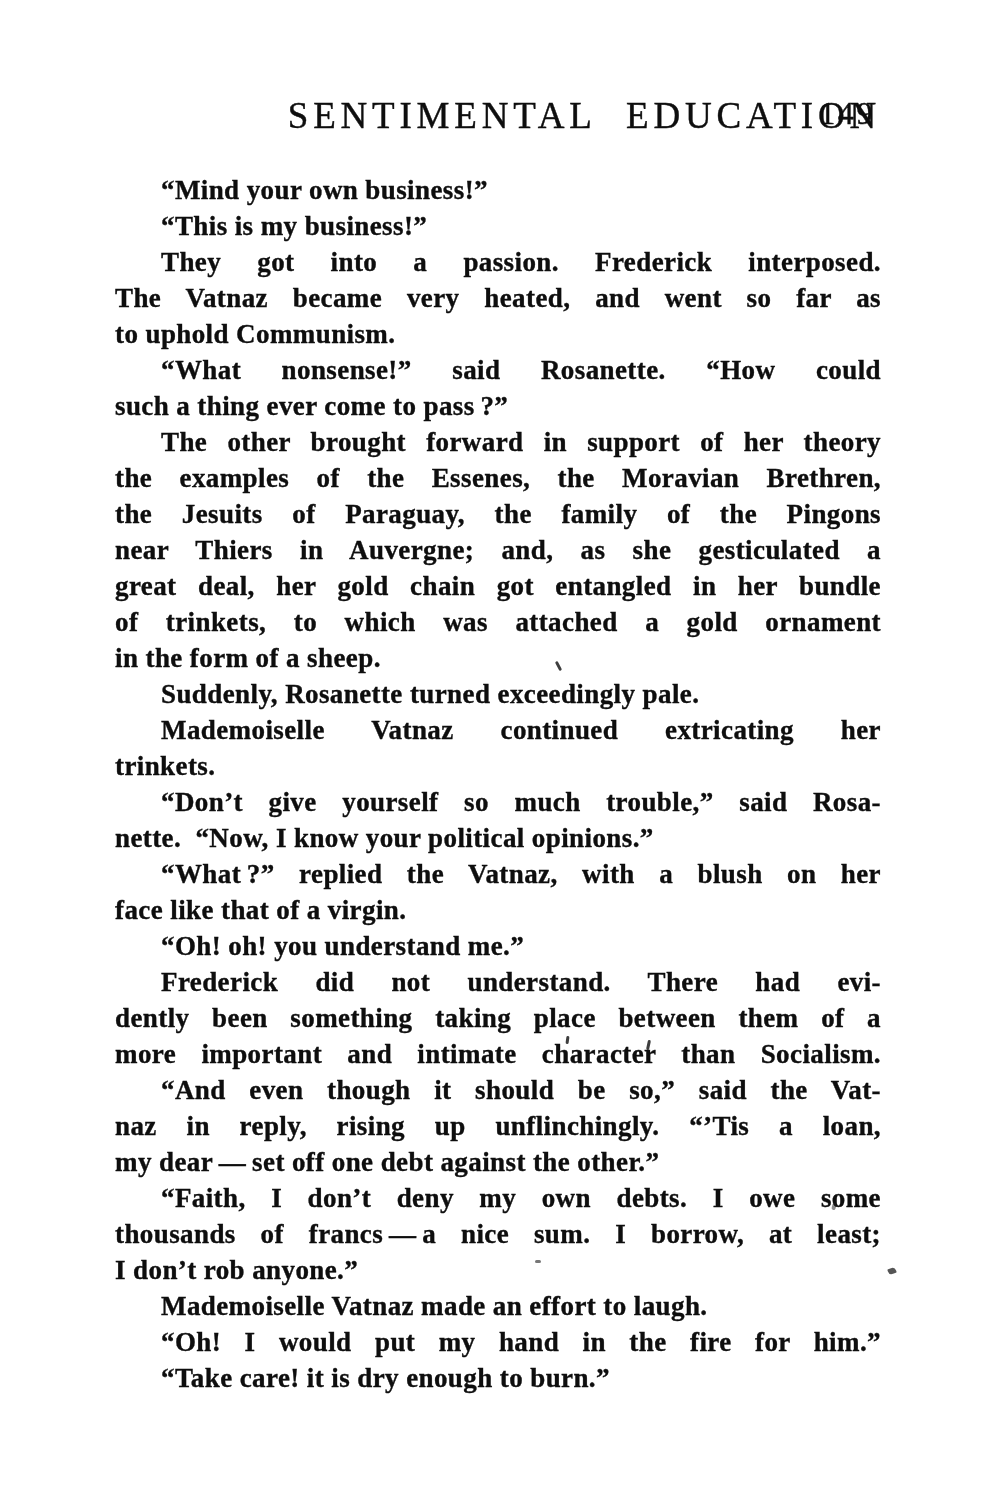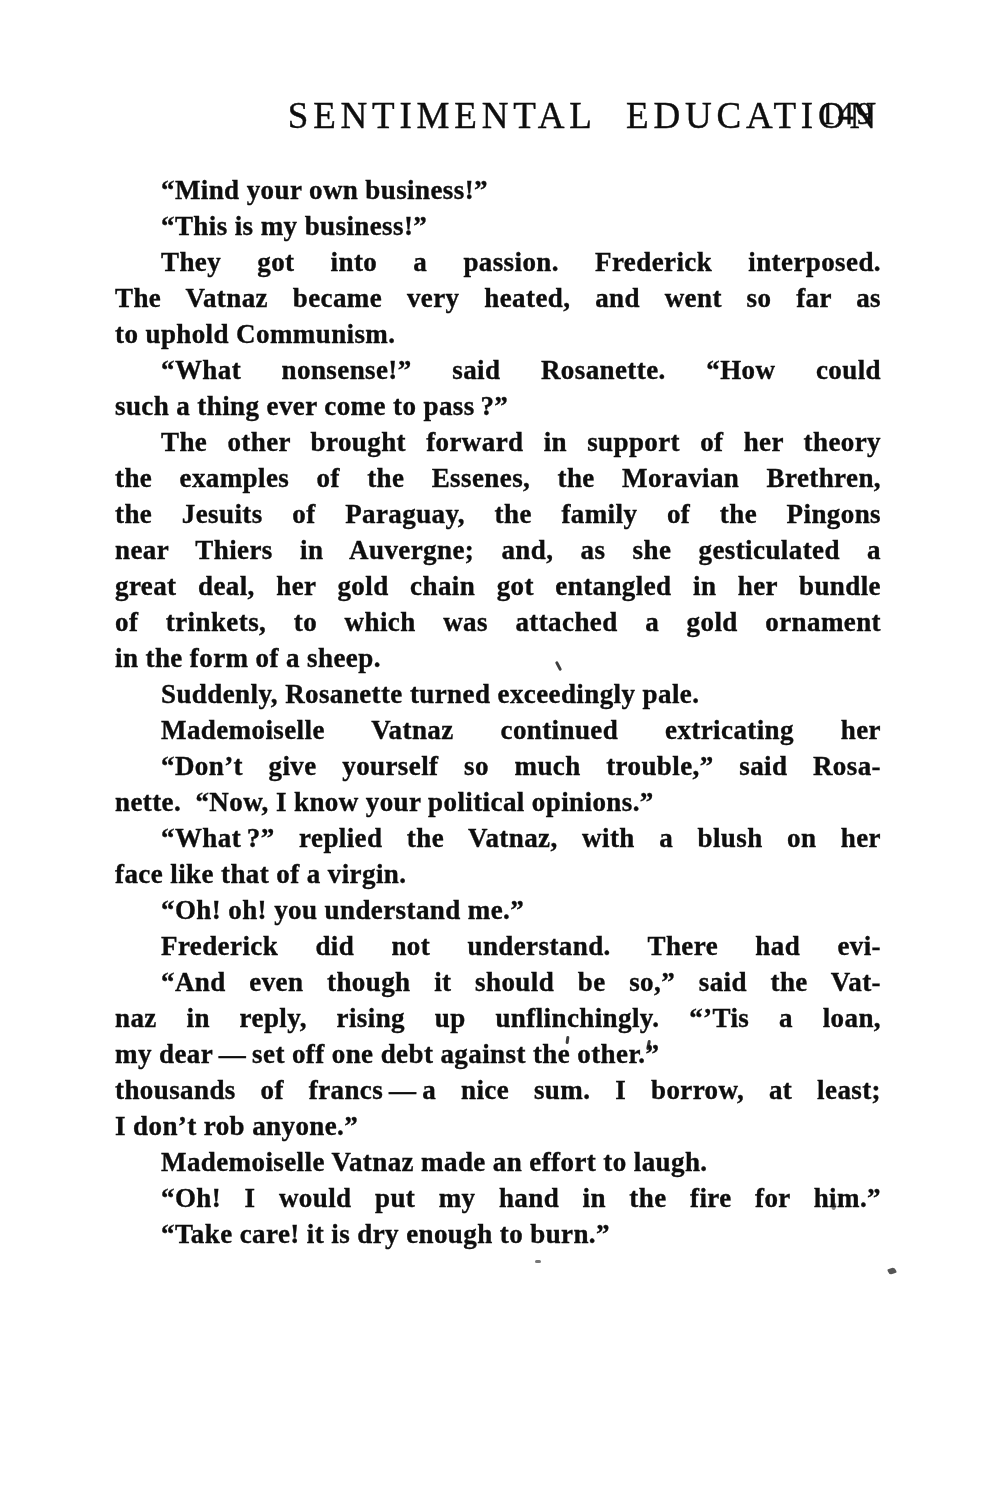--- a/index.html
+++ b/index.html
@@ -92,29 +92,33 @@
       <div class="line">such a thing ever come to pass ?”</div>
       <div class="line indent justify">The other brought forward in support of her theory</div>
       <div class="line justify">the examples of the Essenes, the Moravian Brethren,</div>
       <div class="line justify">the Jesuits of Paraguay, the family of the Pingons</div>
       <div class="line justify">near Thiers in Auvergne; and, as she gesticulated a</div>
       <div class="line justify">great deal, her gold chain got entangled in her bundle</div>
       <div class="line justify">of trinkets, to which was attached a gold ornament</div>
       <div class="line">in the form of a sheep.</div>
       <div class="line indent">Suddenly, Rosanette turned exceedingly pale.</div>
       <div class="line indent justify">Mademoiselle Vatnaz continued extricating her</div>
+      <div class="line">trinkets.</div>
       <div class="line indent justify">“Don’t give yourself so much trouble,” said Rosa-</div>
       <div class="line">nette.&nbsp; “Now, I know your political opinions.”</div>
       <div class="line indent justify">“What ?” replied the Vatnaz, with a blush on her</div>
       <div class="line">face like that of a virgin.</div>
       <div class="line indent">“Oh! oh! you understand me.”</div>
       <div class="line indent justify">Frederick did not understand.  There had evi-</div>
+      <div class="line justify">dently been something taking place between them of a</div>
+      <div class="line justify">more important and intimate character than Socialism.</div>
       <div class="line indent justify">“And even though it should be so,” said the Vat-</div>
       <div class="line justify">naz in reply, rising up unflinchingly.  “’Tis a loan,</div>
       <div class="line">my dear — set off one debt against the other.”</div>
+      <div class="line indent justify">“Faith, I don’t deny my own debts.  I owe some</div>
       <div class="line justify">thousands of francs — a nice sum.  I borrow, at least;</div>
       <div class="line">I don’t rob anyone.”</div>
       <div class="line indent">Mademoiselle Vatnaz made an effort to laugh.</div>
       <div class="line indent justify">“Oh! I would put my hand in the fire for him.”</div>
       <div class="line indent">“Take care! it is dry enough to burn.”</div>
     </div>
 
   <span class="speck s1"></span>
   <span class="speck s2"></span>
   <span class="speck s3"></span>

